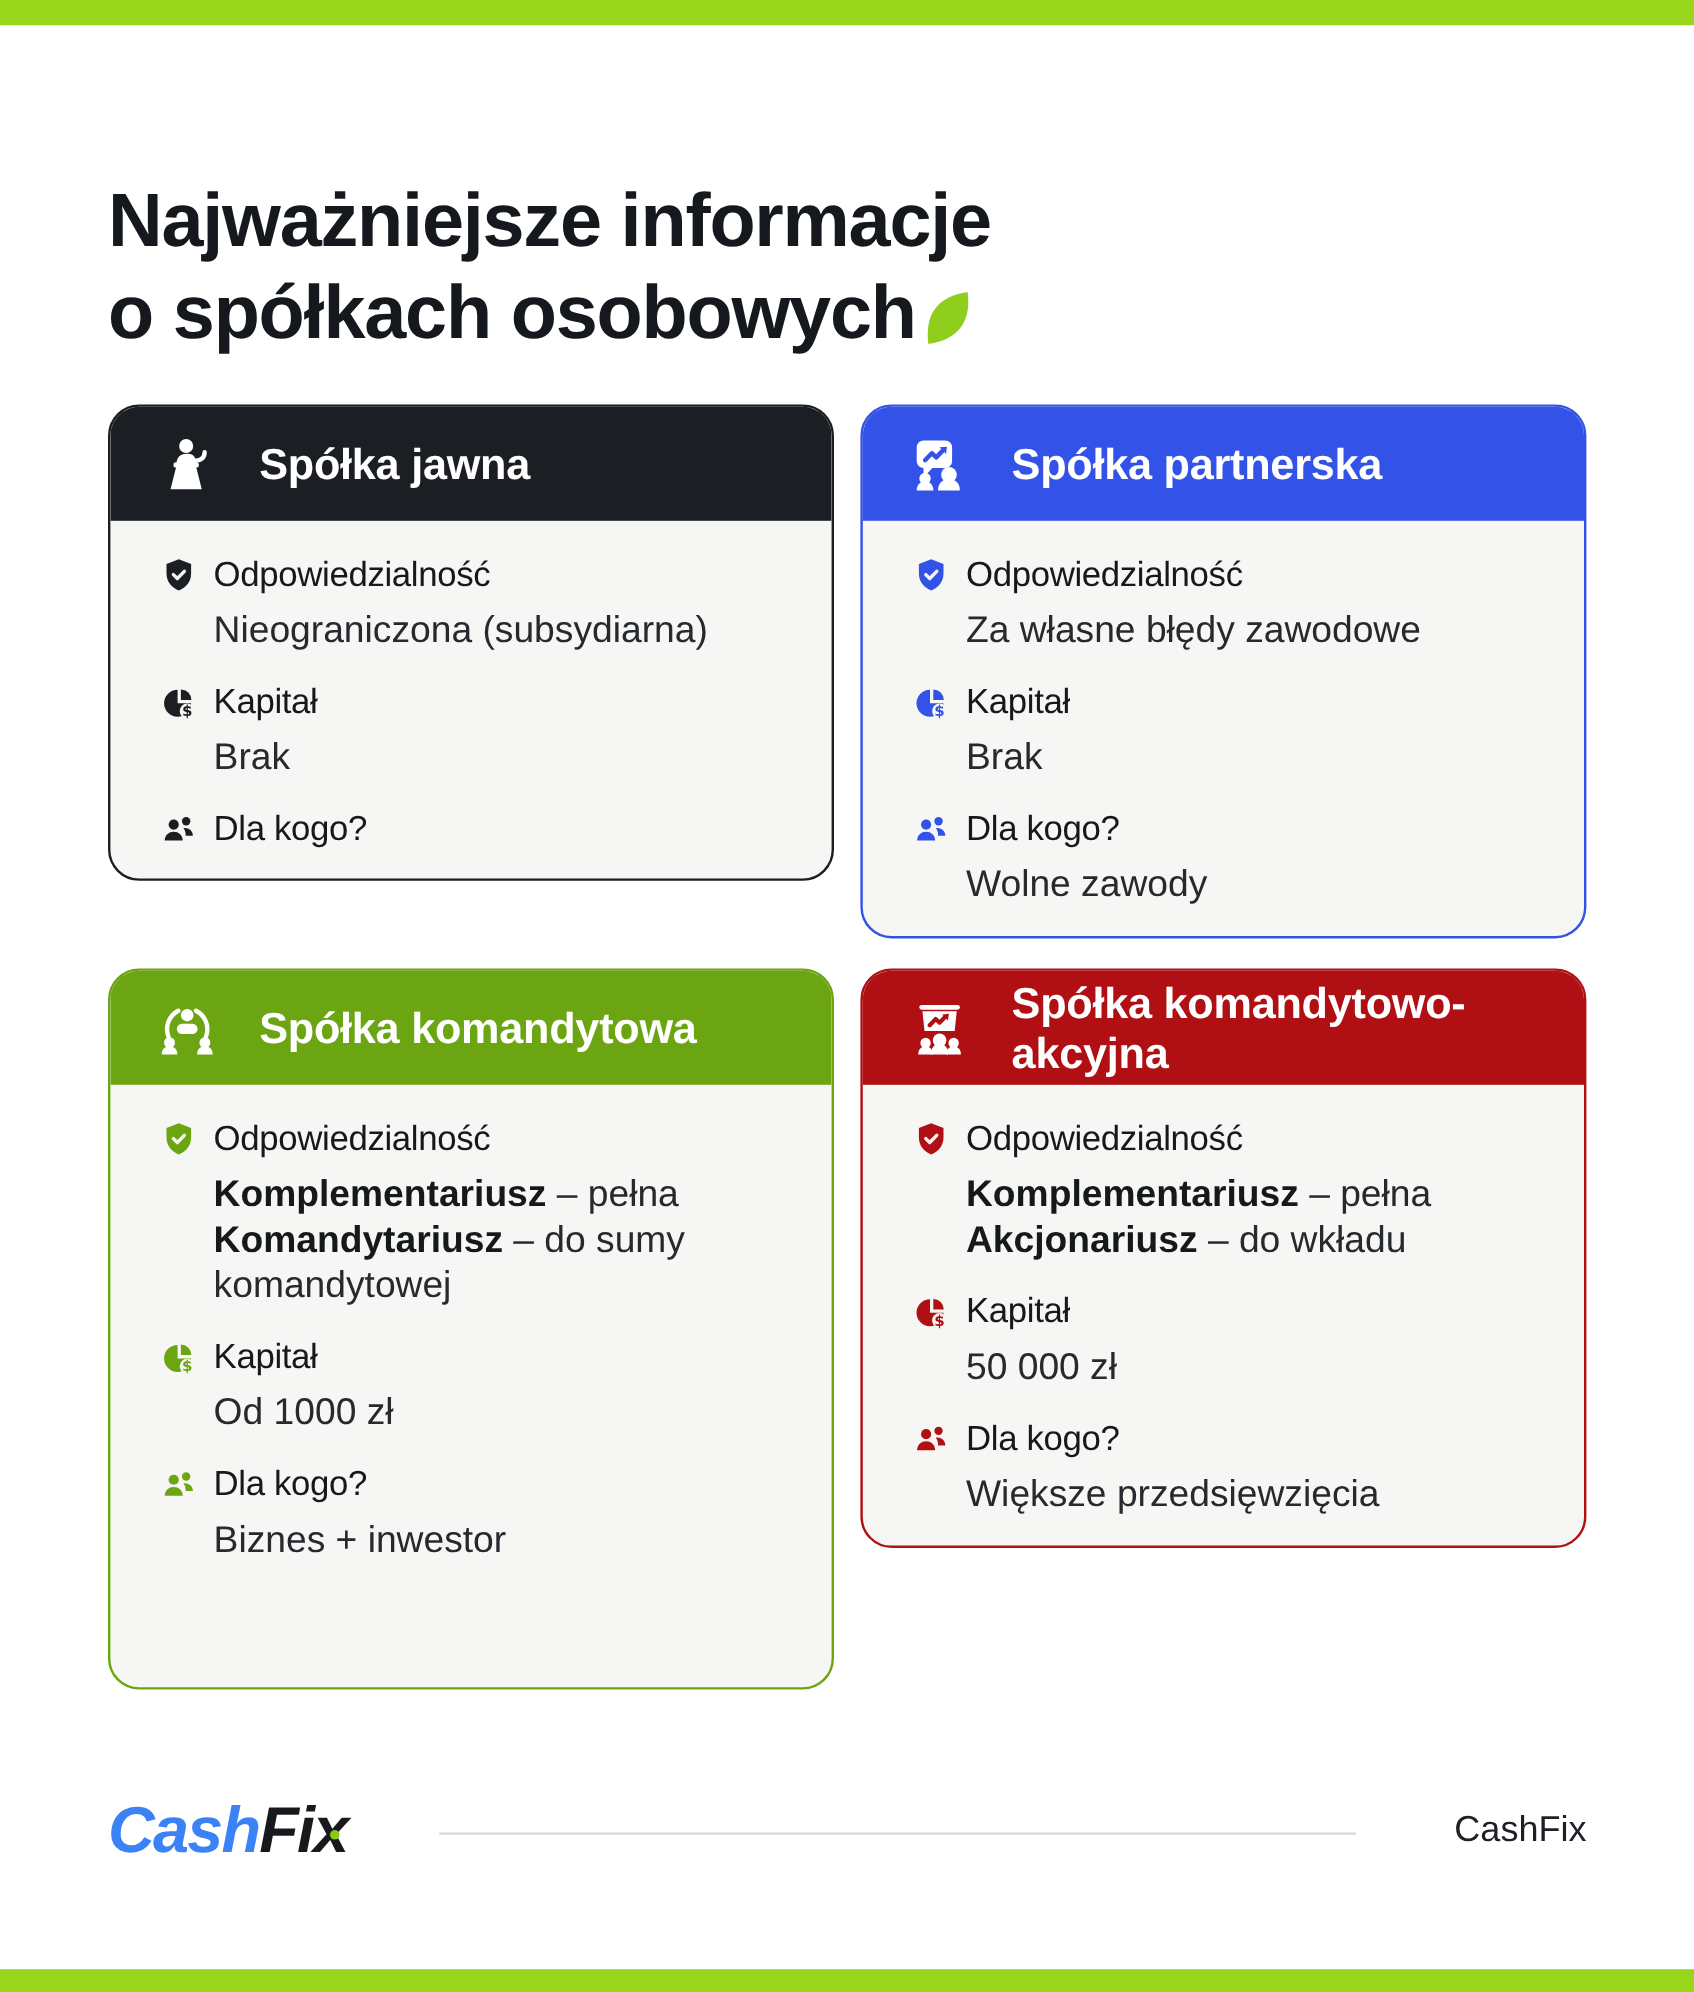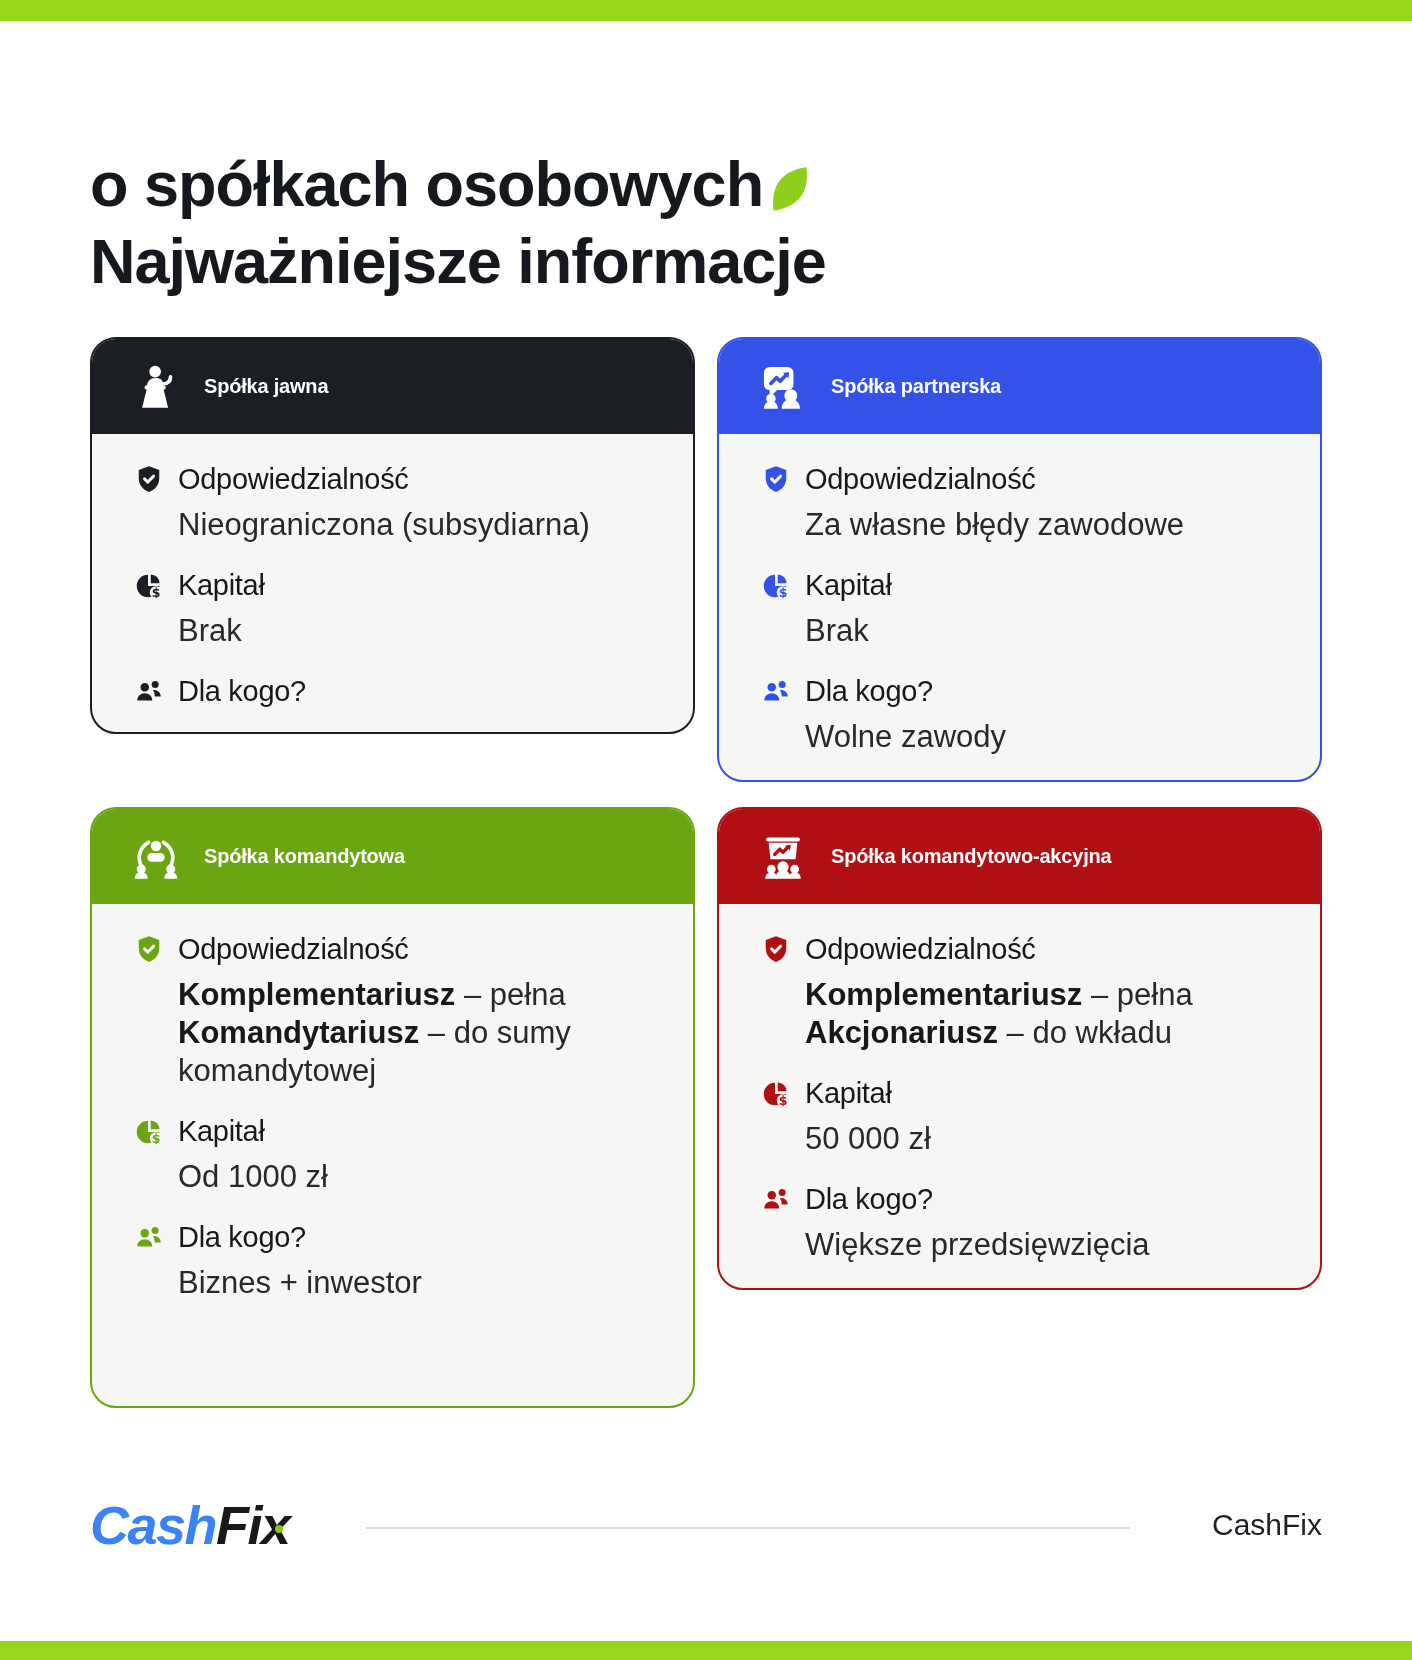--- a/index.html
+++ b/index.html
@@ -32,21 +32,21 @@
   .card-blue{--c:#3352E8}
   .card-green{--c:#6BA512}
   .card-red{--c:#B01014}
 
   .card-head{
     background:var(--c);height:95px;display:flex;align-items:center;
     padding:0 38px;gap:22px;
   }
   .hicon{color:#fff;flex:0 0 auto;display:flex}
   .hicon svg{width:52px;height:52px;display:block}
-  .card-title{margin:0;font-size:20px;font-weight:700;color:#fff;letter-spacing:-0.2px}
+  .card-title{margin:12px;font-size:36px;font-weight:700;color:#fff;letter-spacing:-0.2px}
 
   .card-body{padding:28px 38px 24px 42px}
   .card-green .card-body{padding-bottom:104px}
   .row{position:relative;padding-left:44px;margin-bottom:24px}
   .row:last-child{margin-bottom:0}
   .ricon{position:absolute;left:0;top:2px;color:var(--c);display:flex}
   .ricon svg{width:30px;height:30px;display:block}
   .rlabel{font-size:29px;font-weight:400;line-height:34px;color:#16191C;letter-spacing:-0.3px}
   .rvalue{font-size:31px;line-height:38px;color:#26292D;margin-top:10px}
   .rvalue + .rvalue{margin-top:0}
@@ -65,24 +65,24 @@
   }
   .divider{flex:1;height:2px;background:#DBDBDB;margin:6px 82px 0 76px}
   .brand{font-size:30px;color:#1D2025;white-space:nowrap}
 </style>
 </head>
 <body>
 
 <div class="bar bar-top"></div>
 
 <h1 class="title">
+  <div>Najważniejsze informacje</div>
   <div><span>o spółkach osobowych</span><span class="leaf"><svg viewBox="0 0 48 48">
           <path d="M4 44 C4 18 18 4 44 4 C44 30 30 44 4 44 Z" fill="#8FCE1D"></path>
         </svg></span></div>
-  <div>Najważniejsze informacje</div>
 </h1>
 
 <div class="cards">
 
   <section class="card card-dark">
     <header class="card-head">
       <span class="hicon">
         <svg viewBox="0 0 24 24" fill="currentColor">
           <circle cx="11.6" cy="4.9" r="2.7"></circle>
           <path d="M7.9 11.6 C7.9 9.3 9.5 7.9 11.6 7.9 C13.7 7.9 15.3 8.3 15.3 11.6 Z"></path>

